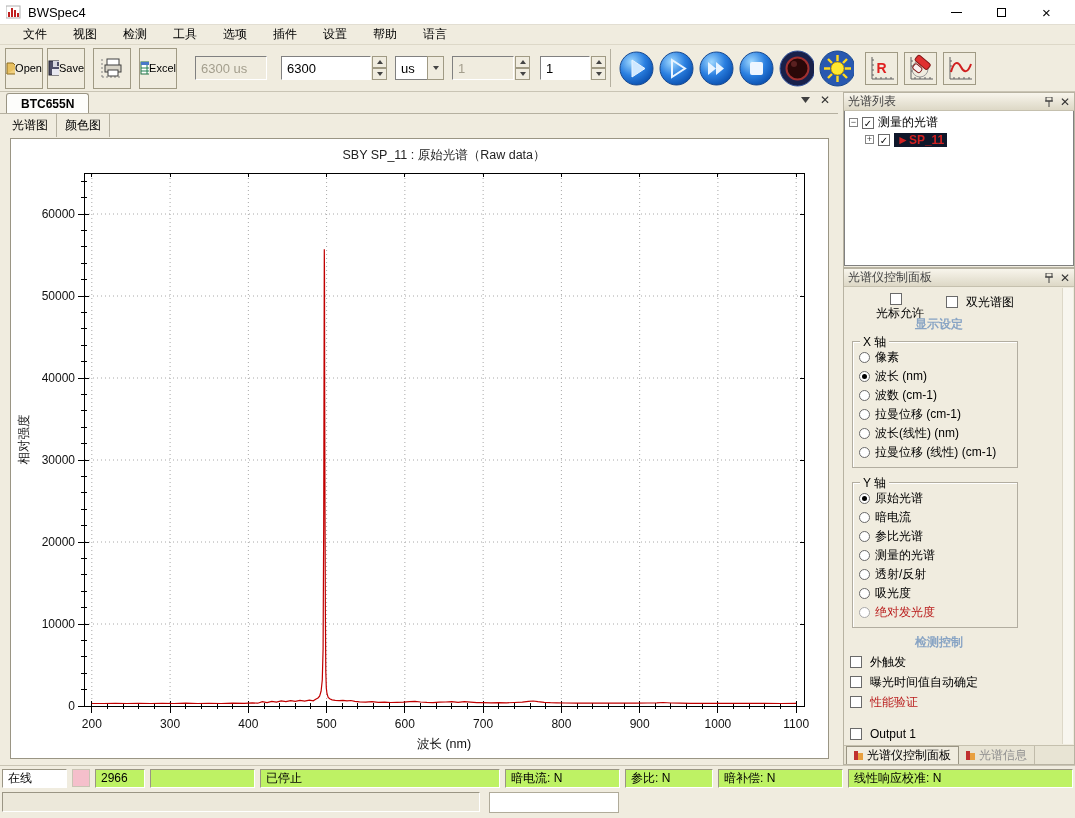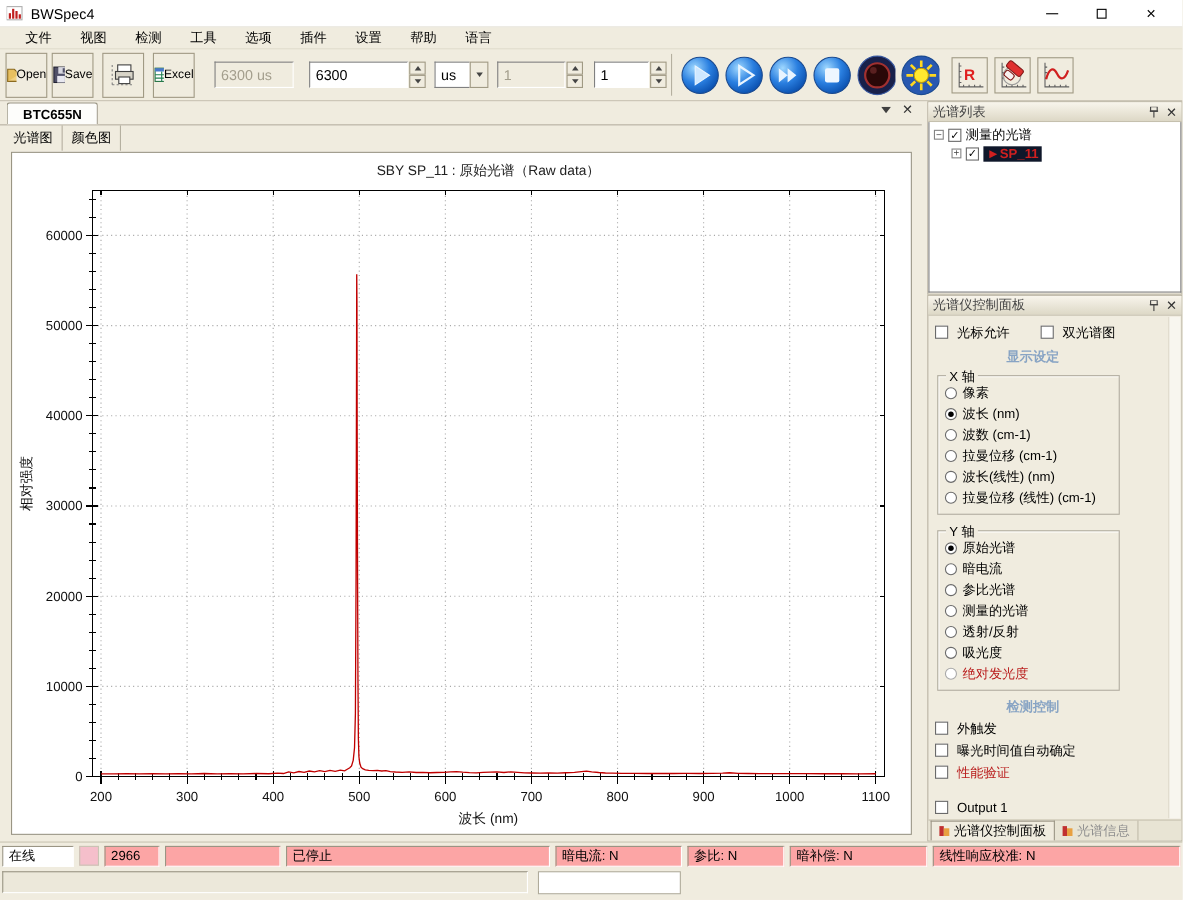--- a/index.html
+++ b/index.html
@@ -85,21 +85,21 @@
   .btabs { position:absolute; left:0; right:0; bottom:0; height:19px; display:flex; align-items:stretch;
     border-top:1px solid #c5c0ae; background:#e8e4d4; padding-left:2px; }
   .btab { display:flex; align-items:center; gap:4px; padding:0 7px; border-right:1px solid #c0bbaa; }
   .btab.active { background:#f0ecdf; border:1px solid #9a9584; border-bottom:none; }
   .btab.inactive { color:#8f8f8f; }
   .btab-ic { width:9px; height:9px; position:relative; flex:none; }
   .btab-ic i { position:absolute; left:0; top:0; width:4px; height:9px; background:#c03030; }
   .btab-ic b { position:absolute; right:0; top:2px; width:5px; height:7px; background:#e8a040; }
   
   .status1 { height:25px; display:flex; align-items:center; padding:0 2px; gap:5px; border-top:1px solid #c9c4b4; }
-  .scell { height:19px; border:1px solid; border-color:#9a9584 #fff #fff #9a9584; background:#fca5a5;
+  .scell { height:19px; border:1px solid; border-color:#9a9584 #fff #fff #9a9584; background:#bef264;
     display:flex; align-items:center; padding:0 5px; overflow:hidden; white-space:nowrap; }
   .scell.white { background:#fff; }
   .swatch { width:18px; height:18px; background:#f5bfcb; border:1px solid #c9c4b4; flex:none; }
   .status2 { height:28px; display:flex; align-items:flex-start; padding:2px 2px 0 2px; }
   .s2-long { width:478px; height:20px; border:1px solid; border-color:#9a9584 #fff #fff #9a9584; background:#ece8da; }
   .s2-white { width:130px; height:21px; background:#fff; border:1px solid #b0ab9a; margin-left:9px; }
   .pin-svg, .x-icon { cursor:default; }
   .x-icon { font-size:12px; color:#333; line-height:10px; }
 </style>
 </head>
@@ -507,21 +507,21 @@
         <span class="hd-icons">
           <svg class="pin-svg" width="8" height="10">
             <rect x="1" y="0" width="6" height="4" fill="none" stroke="#404040"></rect>
             <path d="M4 4 L4 10 M0 4 L8 4" stroke="#404040"></path>
           </svg>
           <span class="x-icon">✕</span>
         </span>
       </div>
       <div class="p2-body">
         <div style="display:flex;">
-          <div class="chkrow" style="width:96px;">
+          <div class="chkrow" style="width:96px;flex-direction:column;">
             <div class="cbx"></div>
             <span class="lbl">光标允许</span>
           </div>
           <div class="chkrow">
             <div class="cbx"></div>
             <span class="lbl">双光谱图</span>
           </div>
         </div>
         <div class="blue-hd">显示设定</div>
         <div class="groupbox">

